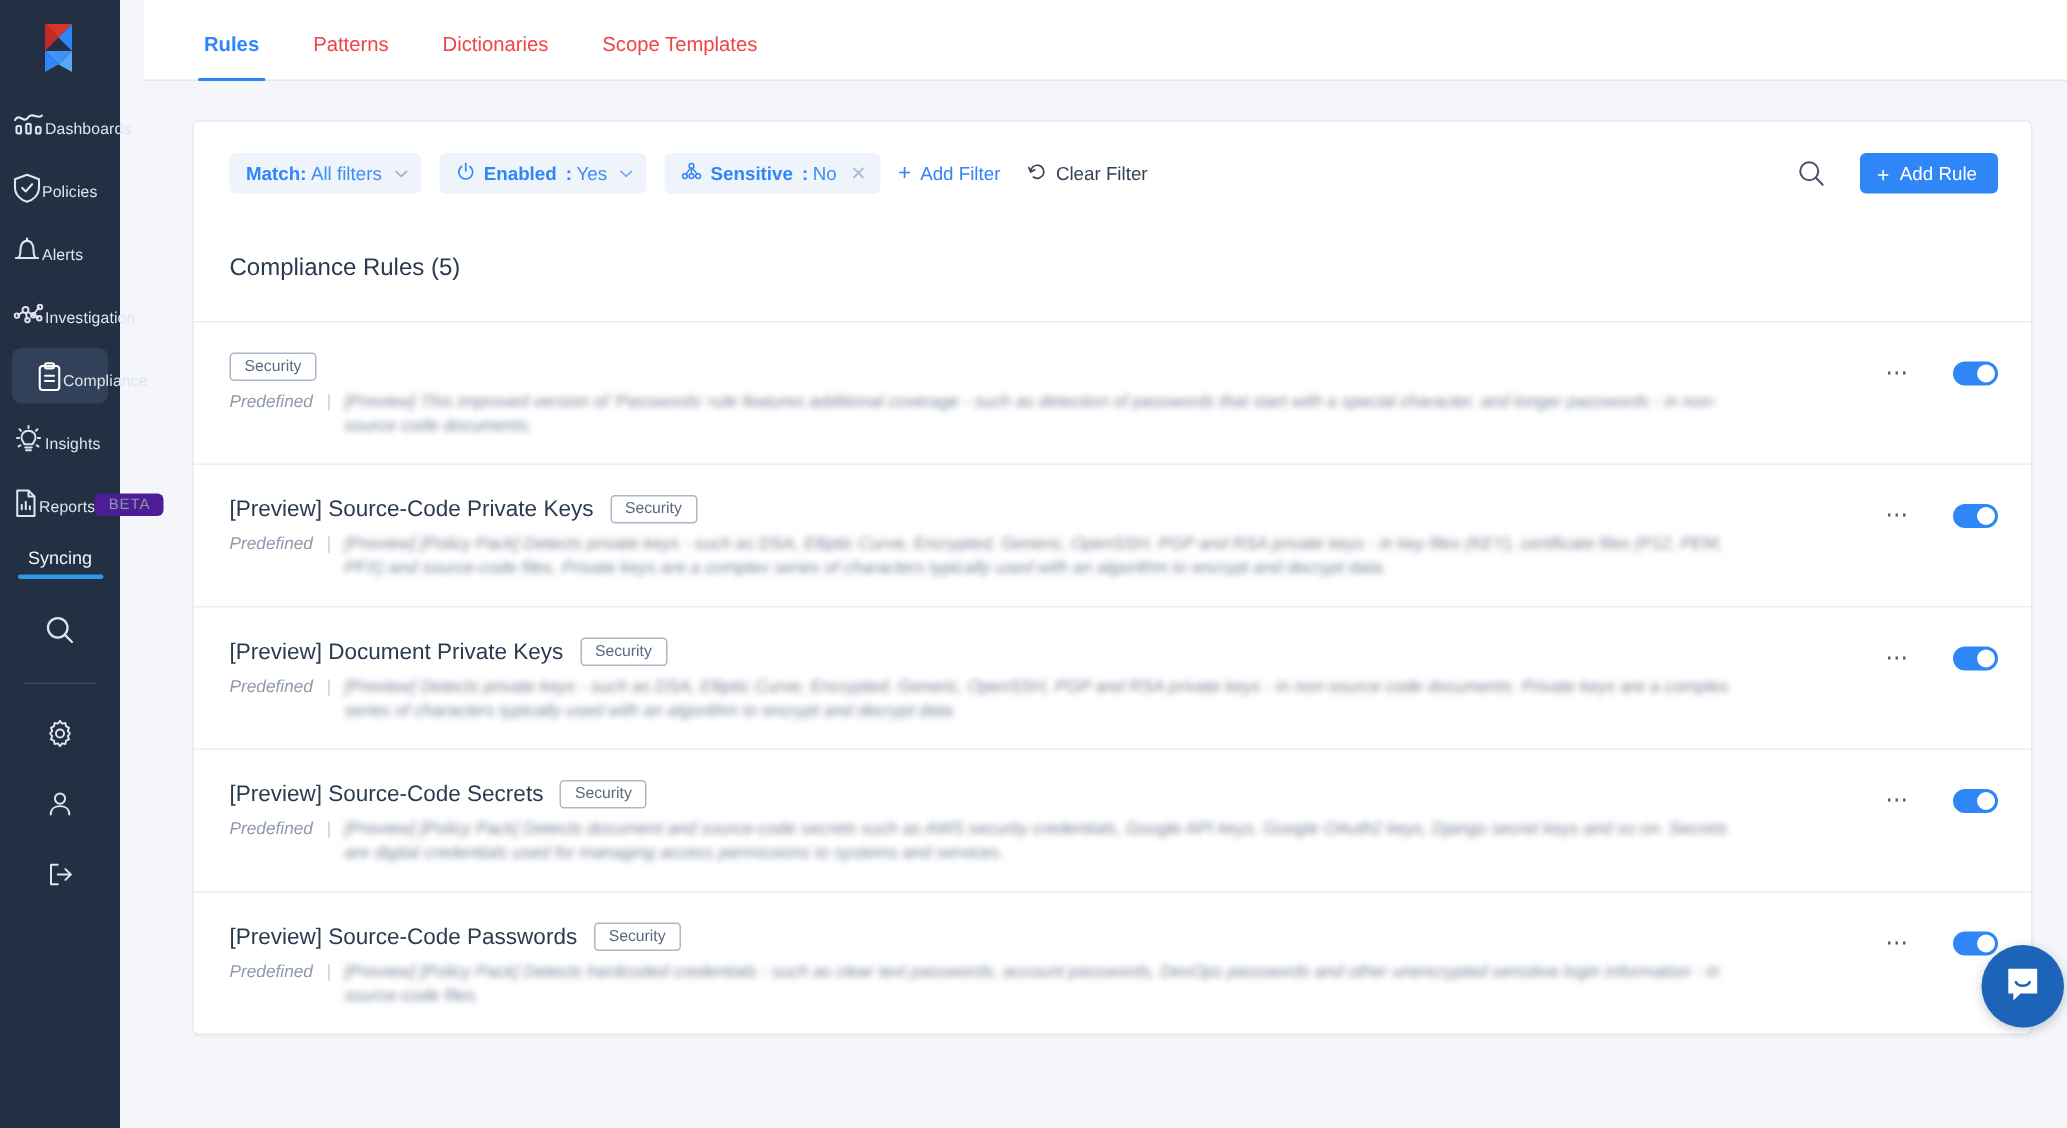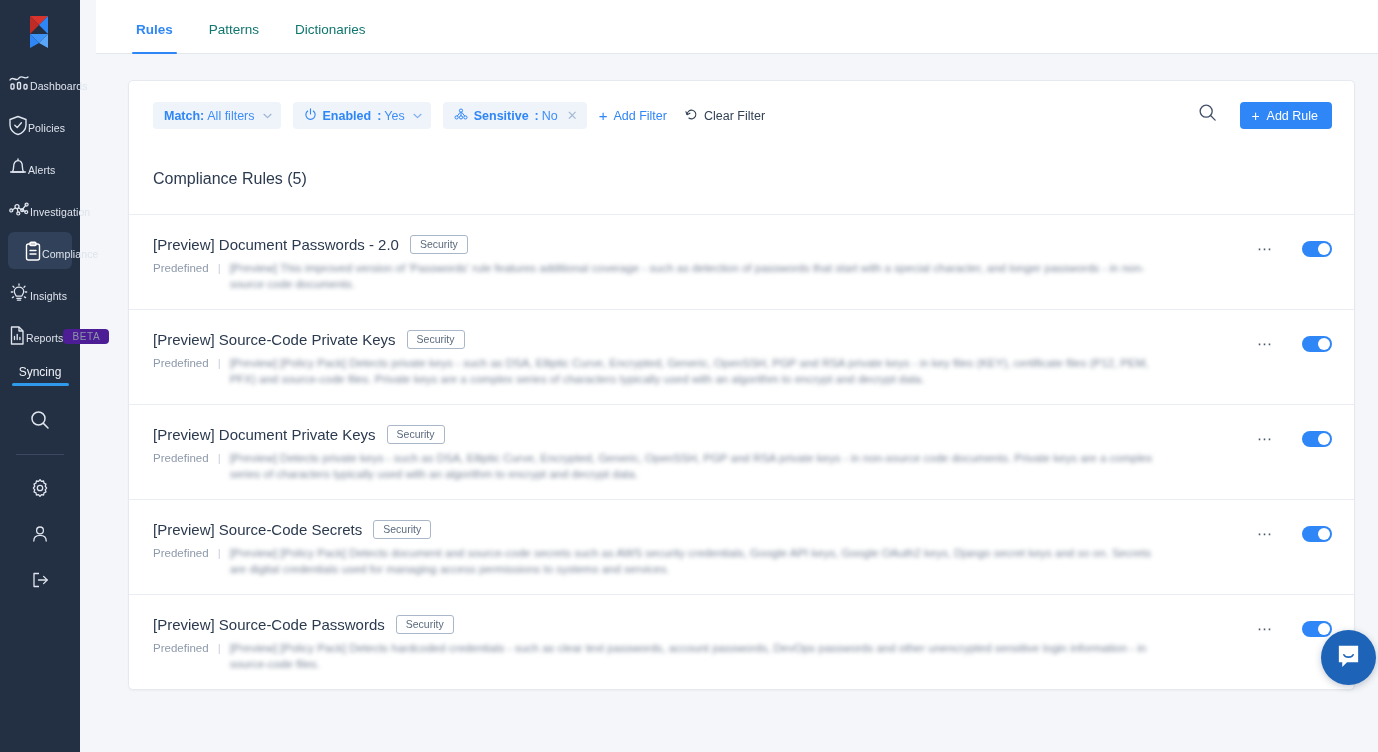--- a/index.html
+++ b/index.html
@@ -61,42 +61,42 @@
 
   
   .main { flex: 1 1 auto; height: 620px; display: flex; flex-direction: column; background: #f4f6f9; padding-left: 16px; }
 
   .topbar {
     height: 54px; background: #ffffff; border-bottom: 1px solid #e3e8ef;
     display: flex; align-items: flex-end; padding-left: 22px;
     flex: 0 0 54px;
   }
   .tab {
-    font-size: 13.5px; color: #0f766e; padding: 0 18px 16px 18px;
+    font-size: 13.5px; color: #ef4444; padding: 0 18px 16px 18px;
     cursor: pointer; position: relative; white-space: nowrap;
   }
   .tab.active { color: #2f86f6; font-weight: 600; }
   .tab.active:after {
     content:""; position: absolute; left: 14px; right: 14px; bottom: -1px;
     height: 2.5px; background: #2f86f6; border-radius: 2px;
   }
 
   .content { flex: 1 1 auto; padding: 26px 30px 0 32px; position: relative; }
 
   .card {
     background: #ffffff;
     border: 1px solid #e6eaf0;
     border-radius: 5px;
     width: 1227px;
     box-shadow: 0 1px 2px rgba(20,30,50,.04);
   }
 
   
   .filterbar {
-    display: flex; padding: 21px 22px 19px 24px;
+    display: flex; align-items: center; padding: 21px 22px 19px 24px;
   }
   .chip {
     display: inline-flex; align-items: center; gap: 6px;
     background: #eff4fb; border-radius: 4px;
     height: 27px; padding: 0 9px 0 11px;
     font-size: 12.5px; color: #2f86f6; margin-right: 12px; cursor: pointer;
   }
   .chip .k { font-weight: 700; }
   .chip .v { color: #3f8df7; margin-left: -3px;}
   .chip .caret { color: #9db4d2; font-size: 9px; margin-left: 2px; }
@@ -133,21 +133,21 @@
   }
   .rule-row:last-child { border-bottom: none; gap: 40px; }
   .rule-main { flex: 1 1 auto; min-width: 0; }
   .rule-head { display: flex; align-items: center; gap: 11px; }
   .rule-title { font-size: 15px; color: #2b3a4f; }
   .sec-badge {
     border: 1px solid #aab7c8; border-radius: 3px;
     font-size: 10.5px; color: #5b6a7e; padding: 2px 9px 3px 9px;
     white-space: nowrap;
   }
-  .rule-sub { display: flex; margin-top: 6px; font-size: 11.5px; line-height: 16px; }
+  .rule-sub { display: flex; margin-top: 6px; font-size: 11.5px; line-height: 16px; font-style: italic; }
   .predef { color: #8e9aab; flex: 0 0 auto; }
   .pipe { color: #c6cfdb; margin: 0 9px; flex: 0 0 auto; }
   .desc {
     color: #7b8799;
     filter: blur(2.1px);
     user-select: none;
     max-width: 935px;
   }
   .rule-actions { display: flex; align-items: center; gap: 28px; padding-top: 6px; flex: 0 0 auto; }
   .dots { color: #4a5769; letter-spacing: 2px; font-size: 15px; cursor: pointer; line-height: 8px; }
@@ -306,20 +306,21 @@
       </svg>
     </div>
   </div>
 
   <div class="main">
 
     <div class="topbar">
       <div class="tab active">Rules</div>
       <div class="tab">Patterns</div>
       <div class="tab">Dictionaries</div>
+      <div class="tab">Scope Templates</div>
     </div>
 
     <div class="content">
       <div class="card">
 
         <div class="filterbar">
 
           <div class="chip">
             <span class="k">Match:</span>
             <span class="v">All filters</span>
@@ -391,21 +392,20 @@
             <span class="p">+</span>
             <span>Add Rule</span>
           </button>
         </div>
 
         <div class="section-title">Compliance Rules (5)</div>
 
         <div class="rule-row">
           <div class="rule-main">
             <div class="rule-head">
-              <span class="rule-title">[Preview] Document Passwords - 2.0</span>
               <span class="sec-badge">Security</span>
             </div>
             <div class="rule-sub">
               <span class="predef">Predefined</span>
               <span class="pipe">|</span>
               <span class="desc">[Preview] This improved version of 'Passwords' rule features additional coverage - such as detection of passwords that start with a special character, and longer passwords - in non-source code documents.</span>
             </div>
           </div>
           <div class="rule-actions">
             <span class="dots">⋯</span>

